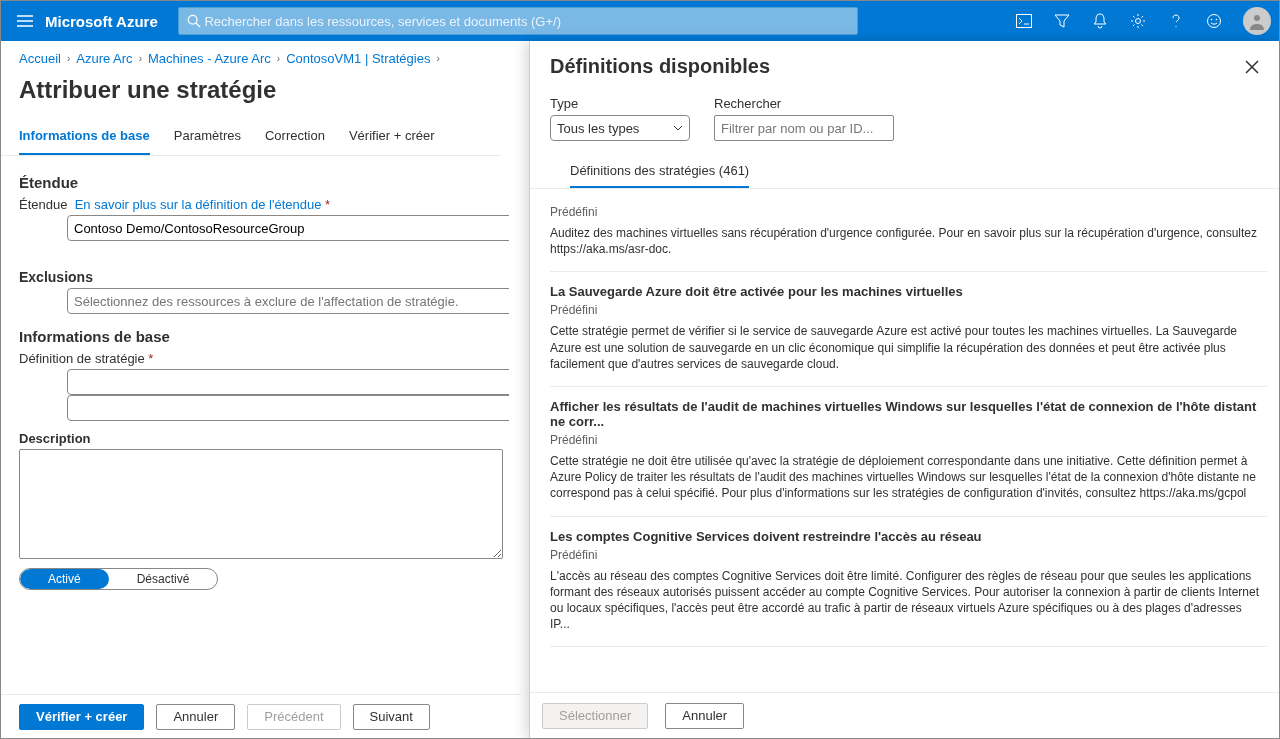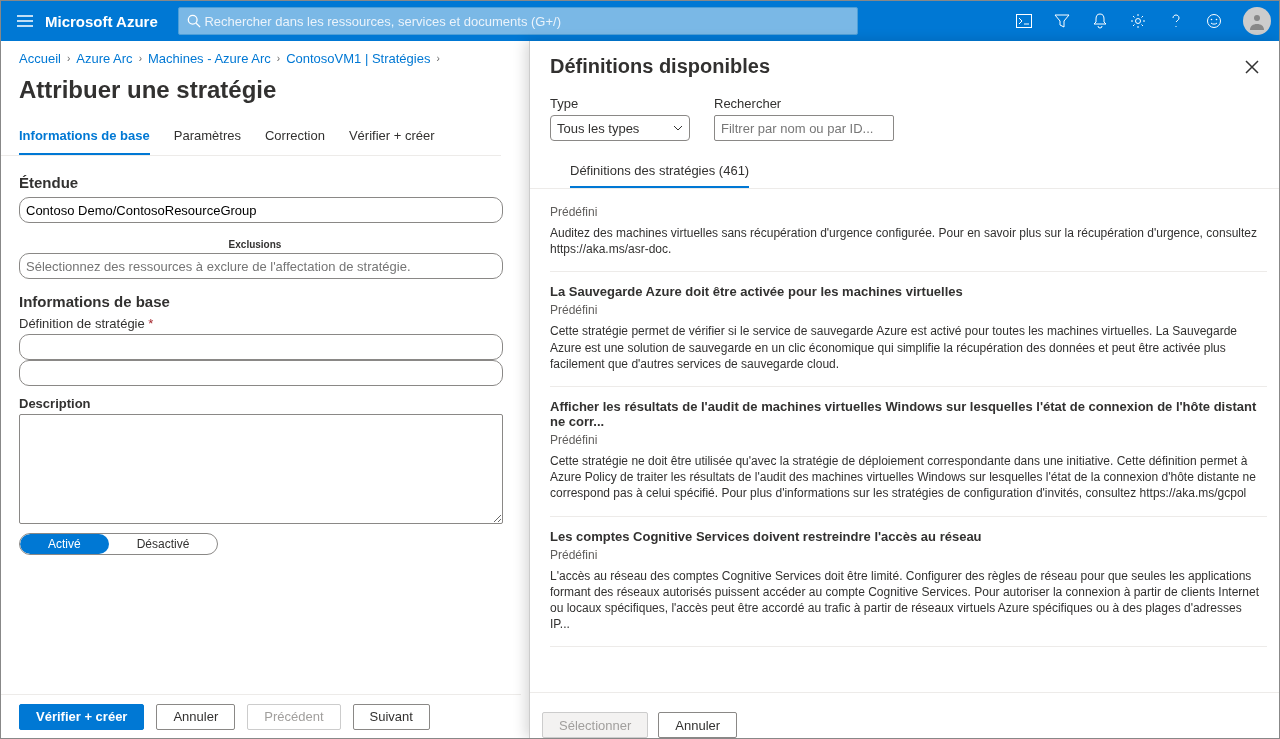--- a/index.html
+++ b/index.html
@@ -23,21 +23,21 @@
   
   .tabs { display:flex; gap:24px; padding: 0 18px; border-bottom: 1px solid #edebe9; width: 500px;}
   .tab { padding: 10px 0; cursor:pointer; color:#323130; }
   .tab.active { color:#0078d4; border-bottom: 2px solid #0078d4; font-weight: 600; }
   
   .form-area { padding: 14px 18px; width: 508px; overflow: hidden; }
   .section-head { font-size: 15px; font-weight: 600; margin: 14px 0 6px; }
   .label-row { font-size: 13px; margin: 6px 0 3px; }
   .link { color: #0078d4; cursor:pointer; }
   .req { color: #a4262c; }
-  .input-box { width: 484px; height: 26px; border: 1px solid #8a8886; border-radius: 10px; padding: 3px 6px; background:#fff; font-size:13px; }
+  .input-box { width: 484px; height: 26px; border: 1px solid #8a8886; border-radius: 4px; padding: 3px 6px; background:#fff; font-size:13px;margin-left:48px; }
   .textarea { width: 484px; height: 110px; border: 1px solid #8a8886; border-radius: 2px; background:#fff; }
   .info-icon { display:inline-block; width:12px; height:12px; border:1px solid #666; border-radius:50%; font-size:9px; line-height:10px; text-align:center; color:#666; }
   
   .toggle-wrap { display:inline-flex; border:1px solid #8a8886; border-radius: 12px; overflow:hidden; margin-top:6px; }
   .toggle-opt { padding: 3px 28px; font-size:12px; cursor:pointer; }
   .toggle-opt.active { background:#0078d4; color:#fff; border-radius:12px; }
   
   .footer-bar { position:absolute; bottom:0; left:0; width:520px; height:44px; border-top:1px solid #edebe9; display:flex; align-items:center; gap:12px; padding: 0 18px; background:#fff; }
   .btn { height: 26px; padding: 0 16px; border-radius:2px; font-size:13px; cursor:pointer; display:flex; align-items:center; border:1px solid #8a8886; background:#fff; }
   .btn.primary { background:#0078d4; color:#fff; border-color:#0078d4; font-weight:600; }
@@ -56,21 +56,21 @@
   
   .panel-tab { margin: 10px 20px 0; padding: 8px 0; border-bottom:2px solid #0078d4; display:inline-block; color:#323130; font-size:13px; }
   .panel-line { border-bottom:1px solid #edebe9; margin: 0 0 0 0; }
   
   .def-list { flex:1; overflow-y:auto; padding: 4px 10px 4px 20px; margin-right: 2px; }
   .def-item { padding: 12px 4px 14px 0; border-bottom:1px solid #edebe9; cursor:pointer; }
   .def-title { font-weight:600; font-size:13px; margin-bottom:4px; }
   .def-sub { font-size:12px; color:#605e5c; margin-bottom:6px; }
   .def-desc { font-size:12px; color:#323130; line-height:1.35; }
   
-  .panel-footer { height:46px; border-top:1px solid #edebe9; display:flex; align-items:flex-end; gap:10px; padding: 0 12px; }
+  .panel-footer { height:46px; border-top:1px solid #edebe9; display:flex; align-items:center; gap:17px; padding: 0 12px; }
   .panel-footer .btn.disabled { background:#f3f2f1; }
   
   
   .def-list::-webkit-scrollbar { width:16px; }
   .def-list::-webkit-scrollbar-thumb { background:#c8c6c4; border:4px solid #fff; border-radius:8px; }
   
   svg { display:block; }
 </style>
 </head>
 <body>
@@ -149,23 +149,28 @@
 
 <div class="tabs">
   <div class="tab active">Informations de base</div>
   <div class="tab">Paramètres</div>
   <div class="tab">Correction</div>
   <div class="tab">Vérifier + créer</div>
 </div>
 
 <div class="form-area">
   <div class="section-head" style="margin-top:4px;">Étendue</div>
+  <div class="label-row">
+    <span>Étendue</span>&nbsp;
+    <span class="link">En savoir plus sur la définition de l'étendue</span>
+    <span class="req"> *</span>
+  </div>
   <input class="input-box" value="Contoso Demo/ContosoResourceGroup" style="">
 
-  <div class="label-row" style="margin-top:16px;font-weight:600;font-size:10px;text-align:center;">Exclusions</div>
+  <div class="label-row" style="margin-top:28px;font-weight:600;font-size:14px;">Exclusions</div>
   <input class="input-box" placeholder="Sélectionnez des ressources à exclure de l'affectation de stratégie." style="">
 
   <div class="section-head">Informations de base</div>
   <div class="label-row">
     <span>Définition de stratégie</span><span class="req"> *</span>
   </div>
   <input class="input-box" style="">
 
   <input class="input-box" style="">
 

